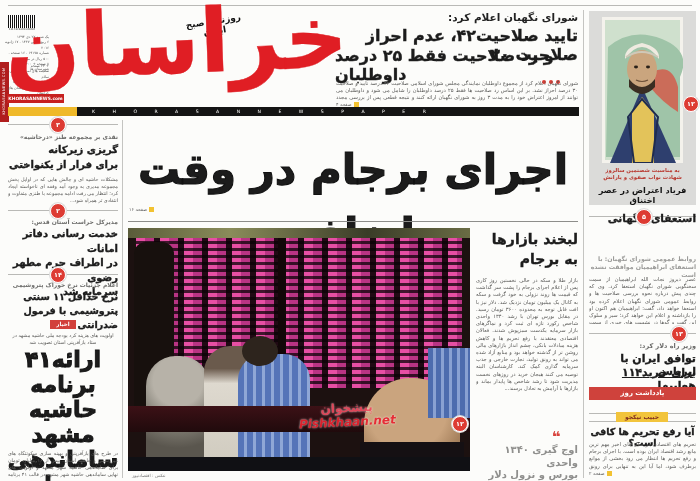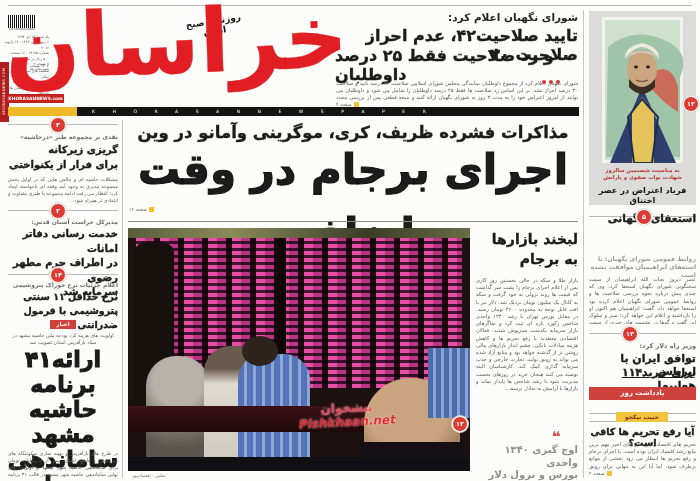--- a/index.html
+++ b/index.html
@@ -62,21 +62,20 @@
 
   <div class="abs" style="left:335px;top:11px;width:243px;font-size:10.5px;font-weight:bold;color:#222;text-align:right;">شورای نگهبان اعلام کرد:</div>
   <div class="abs heavy" style="left:335px;top:26px;width:243px;font-size:16px;text-align:right;">تایید صلاحیت۴۲، عدم احراز صلاحیت ۳۰</div>
   <div class="abs heavy" style="left:335px;top:46px;width:243px;font-size:16px;text-align:left;">و رد صلاحیت فقط ۲۵ درصد داوطلبان</div>
   <div class="abs" style="left:540px;top:69px;direction:ltr;">
     <span class="dot" style="background:#dd3b33;"></span><span class="dot" style="background:#dd3b33;"></span><span class="dot" style="background:#dd3b33;"></span>
   </div>
   <div class="abs body-txt" style="left:336px;top:80px;width:242px;height:22px;overflow:hidden;">شورای نگهبان اعلام کرد از مجموع داوطلبان نمایندگی مجلس شورای اسلامی صلاحیت ۴۲ درصد تایید و صلاحیت ۳۰ درصد احراز نشد. بر این اساس رد صلاحیت ها فقط ۲۵ درصد داوطلبان را شامل می شود و داوطلبان می توانند از امروز اعتراض خود را به مدت ۳ روز به شورای نگهبان ارائه کنند و نتیجه قطعی پس از بررسی مجدد اعلام خواهد شد...</div>
   <div class="abs pageref" style="left:336px;top:102px;">صفحه ۴</div>
 
-  <div class="abs heavy" style="left:128px;top:123px;width:450px;font-size:16.5px;text-align:center;">مذاکرات فشرده ظریف، کری، موگرینی وآمانو در وین</div>
   <div class="abs heavy" style="left:128px;top:138px;width:450px;font-size:42px;line-height:64px;text-align:center;
        -webkit-text-stroke:1.1px #111;">اجرای برجام در وقت اضافه</div>
   <div class="abs pageref" style="left:129px;top:207px;">صفحه ۱۶</div>
   <div class="rule-h" style="left:128px;width:450px;top:221px;background:#8d8d8a;"></div>
 
   <div class="abs" style="left:128px;top:228px;width:342px;height:243px;background:#1c1110;overflow:hidden;">
 
     <div style="position:absolute;left:0;top:0;width:100%;height:10px;background:linear-gradient(90deg,#5a5c3a,#8a8c5a 30%,#3a3c28 70%,#6a6c44);"></div>
 
     <div style="position:absolute;left:8px;top:10px;width:326px;height:150px;
@@ -187,21 +186,21 @@
   <div class="badge" style="left:683px;top:96px;">۱۲</div>
 
   <div class="rule-h" style="left:589px;width:107px;top:216px;"></div>
   <div class="badge" style="left:636px;top:209px;">۵</div>
 
   <div class="abs heavy" style="left:589px;top:212px;width:107px;font-size:10.5px;text-align:right;">استعفای ناگهانی</div>
   <div class="abs" style="left:589px;top:255px;width:107px;font-size:6.2px;line-height:8px;font-weight:bold;color:#9a9a98;text-align:right;">روابط عمومی شورای نگهبان: با استعفای ابراهیمیان موافقت نشده است</div>
   <div class="abs body-txt" style="left:589px;top:276px;width:107px;height:48px;overflow:hidden;">عصر دیروز نجات الله ابراهیمیان از سمت سخنگویی شورای نگهبان استعفا کرد. وی که چندی پیش درباره نحوه بررسی صلاحیت ها و روابط عمومی شورای نگهبان اعلام کرده بود استعفا خواهد داد، گفت: ابراهیمیان هم اکنون او را بازداشته و اعلام این خواهد کرد؛ سیر و سلوک این گفت و گوها در نشست های خبری از سمت سخنگویی شورای نگهبان ارائه کردم...</div>
 
   <div class="rule-h" style="left:589px;width:107px;top:333px;"></div>
-  <div class="badge" style="left:622px;top:326px;">۱۳</div>
+  <div class="badge" style="left:671px;top:326px;">۱۳</div>
   <div class="abs kicker" style="left:589px;top:342px;width:107px;font-size:6.5px;color:#6b6b69;">وزیر راه دلار کرد:</div>
   <div class="abs heavy" style="left:589px;top:352px;width:107px;font-size:11px;text-align:right;">توافق ایران با ایرباس</div>
   <div class="abs heavy" style="left:589px;top:366px;width:107px;font-size:11px;text-align:right;text-decoration:underline;">برای خرید۱۱۴ هواپیما</div>
 
   <div class="abs" style="left:589px;top:387px;width:107px;height:13px;background:#cf423c;color:#fff;
        font-size:7px;font-weight:bold;line-height:13px;text-align:center;">یادداشت روز</div>
   <div class="abs" style="left:627px;top:403px;direction:ltr;">
     <span class="dot" style="background:#eba233;width:4.5px;height:4.5px;"></span><span class="dot" style="background:#eba233;width:4.5px;height:4.5px;"></span><span class="dot" style="background:#eba233;width:4.5px;height:4.5px;"></span>
   </div>
   <div class="rule-h" style="left:589px;width:107px;top:413px;"></div>

